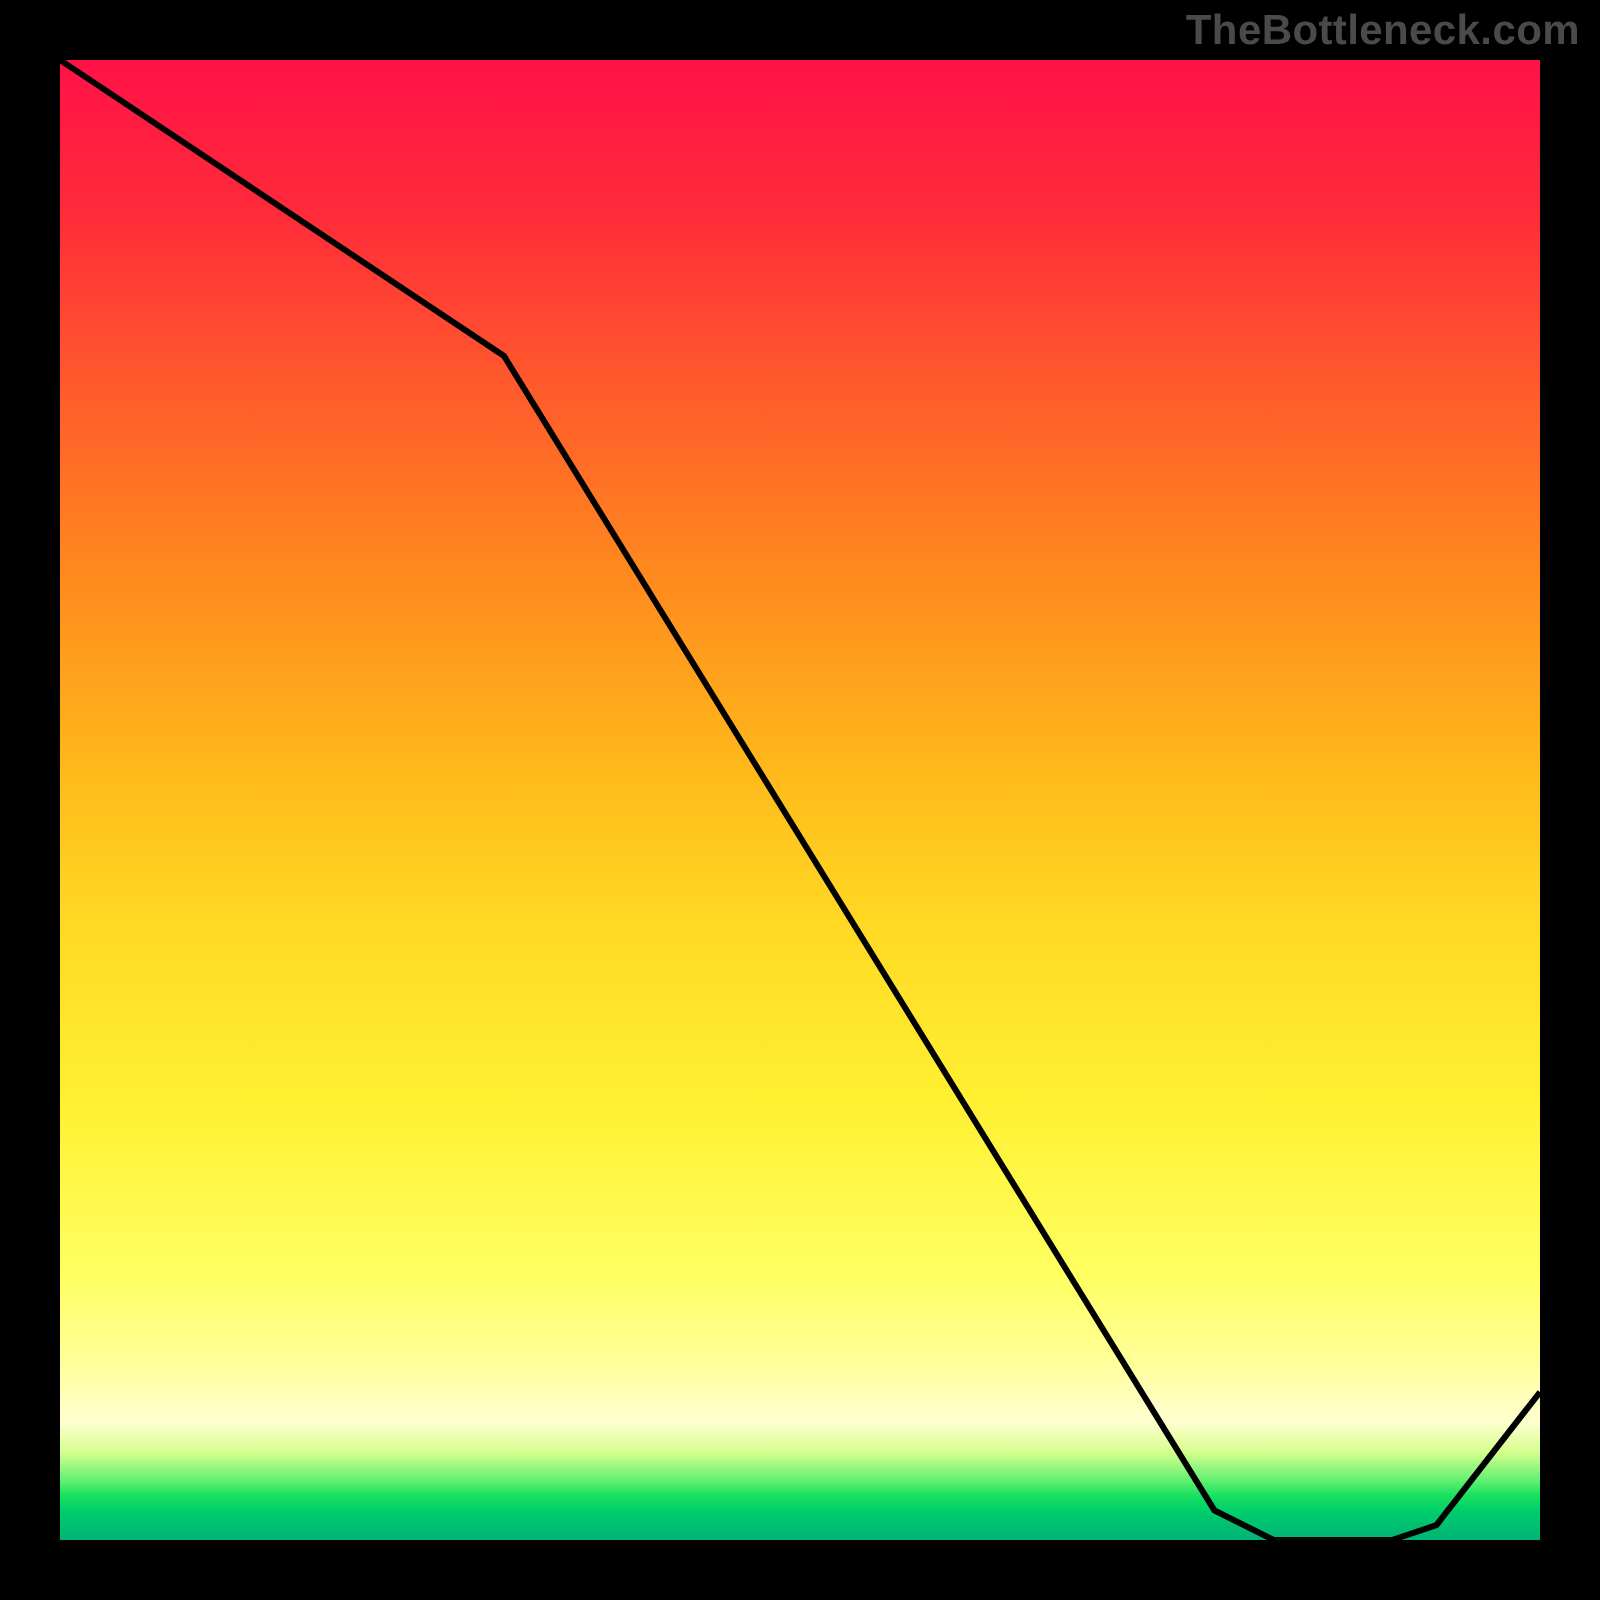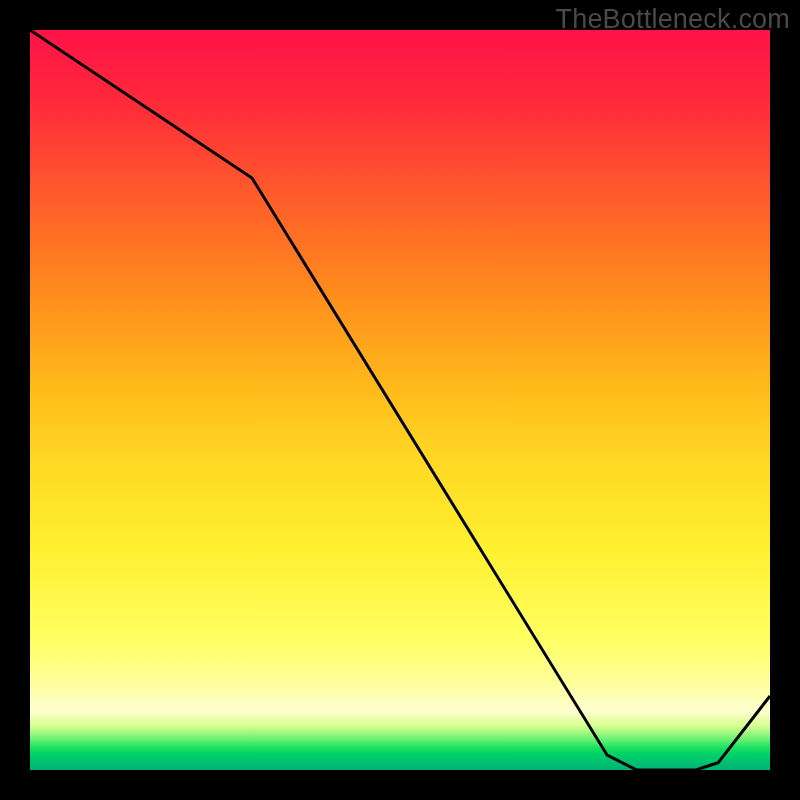--- a/index.html
+++ b/index.html
@@ -47,22 +47,22 @@
     left: 0;
     top: 0;
     width: 740px;
     height: 740px;
   }
   .attribution {
     position: absolute;
     top: 4px;
     right: 10px;
     color: #4a4a4a;
-    font-size: 27px;
-    font-weight: 400;
+    font-size: 21px;
+    font-weight: 700;
     letter-spacing: 0.2px;
   }
 </style>
 </head>
 <body>
 
 <div class="frame">
   <div class="plot">
     <svg class="svg-curve" viewBox="0 0 740 740" preserveAspectRatio="none">
       <path id="curve-path" d="M0.0 0.0 L222.0 148.0 L577.2 725.2 L606.8 740.0 L666.0 740.0 L688.2 732.6 L740.0 666.0" fill="none" stroke="#000" stroke-width="3"></path>

